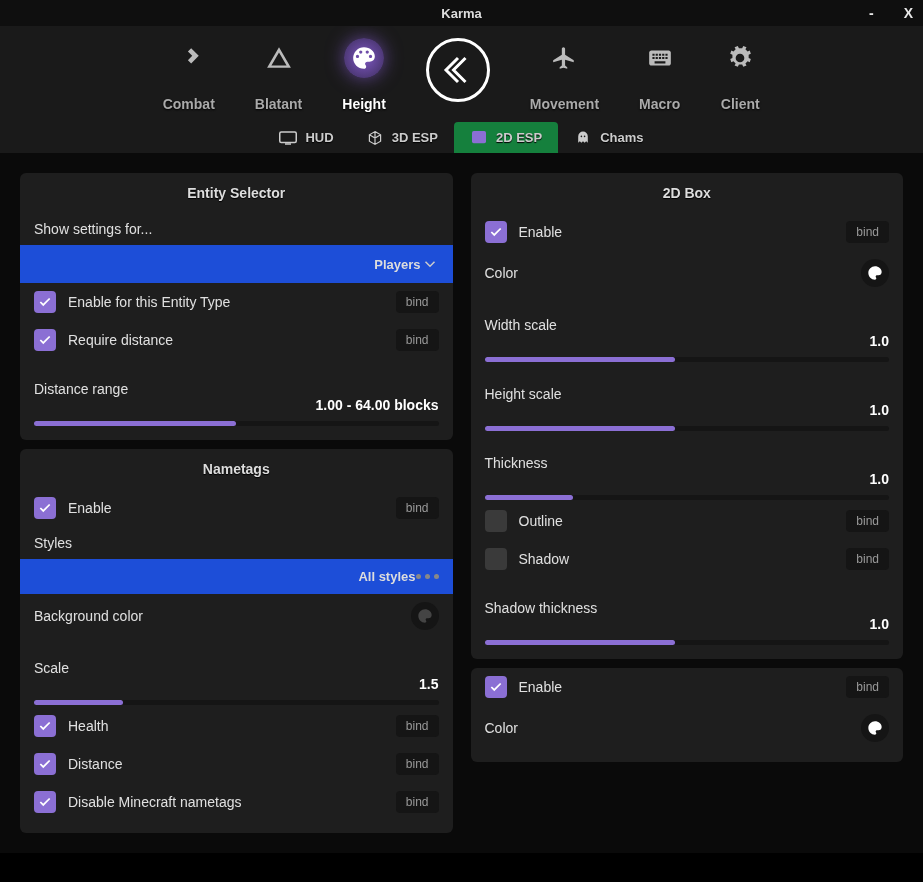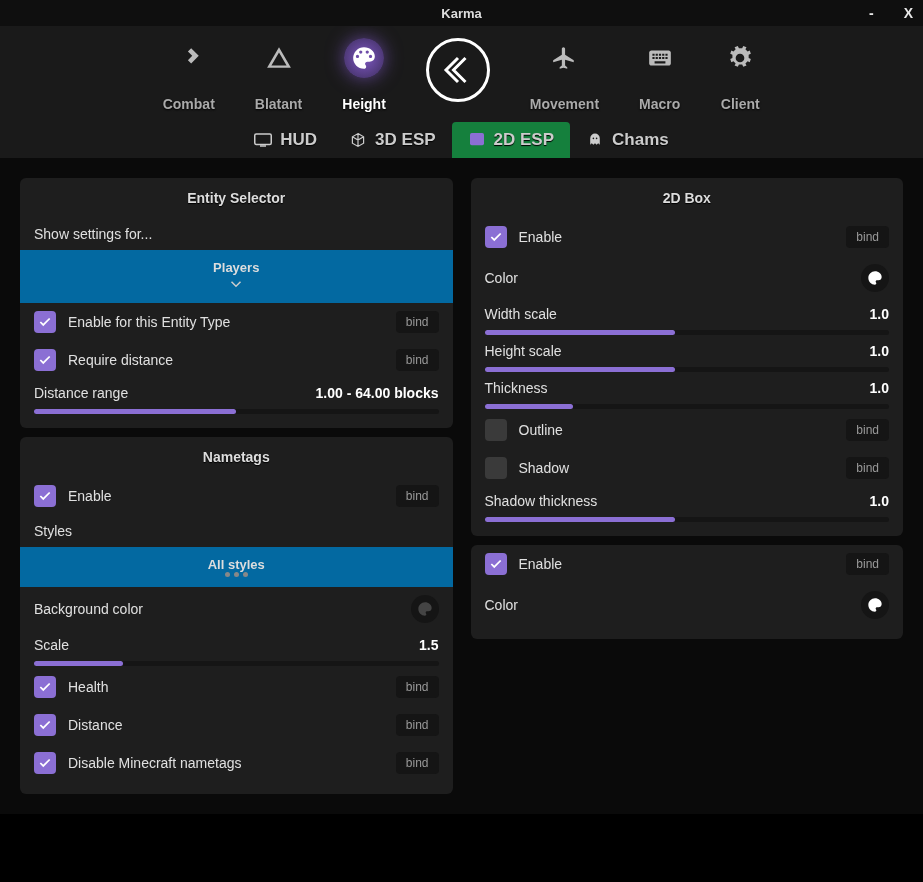--- a/index.html
+++ b/index.html
@@ -13,40 +13,40 @@
 .nav-tab { display:flex; flex-direction:column; align-items:center; gap:18px; cursor:pointer; }
 .nav-tab-icon { width:40px; height:40px; display:flex; align-items:center; justify-content:center; border-radius:50%; }
 .nav-tab.active .nav-tab-icon { background:radial-gradient(circle,#7e57c2 0%,#3a2c58 100%); box-shadow:0 0 18px rgba(126,87,194,.7); }
 .nav-tab-icon svg { width:26px; height:26px; fill:#bbb; }
 .nav-tab.active .nav-tab-icon svg { fill:#fff; }
 .nav-tab-label { font-size:14px; font-weight:700; color:#aaa; text-shadow:0 1px 2px #000; }
 .nav-tab.active .nav-tab-label { color:#fff; }
 .logo { width:64px; height:64px; border:3px solid #fff; border-radius:50%; display:flex; align-items:center; justify-content:center; }
 .logo svg { width:36px; height:36px; }
 .sub-tabs { display:flex; justify-content:center; gap:0; background:#1a1a1a; }
-.sub-tab { display:flex; align-items:center; gap:8px; padding:8px 16px; cursor:pointer; font-size:17px; font-weight:600; color:#ccc; text-shadow:0 1px 1px #000; }
+.sub-tab { display:flex; align-items:center; gap:8px; padding:8px 16px; cursor:pointer; font-size:13px; font-weight:600; color:#ccc; text-shadow:0 1px 1px #000; }
 .sub-tab.active { background:#15803d; border-radius:4px 4px 0 0;justify-content:center; }
 .sub-tab .st-icon { width:18px; height:14px; display:inline-flex; align-items:center; justify-content:center; }
 .content { display:flex; gap:18px; padding:20px; background:#0a0a0a; }
 .col { flex:1; display:flex; flex-direction:column; gap:9px; }
 .panel { background:#1e1e1e; border-radius:6px; padding:0 0 12px; }
 .panel-title { text-align:center; font-size:14px; font-weight:700; color:#ddd; padding:12px 0; text-shadow:0 1px 1px #000; }
 .row { display:flex; align-items:center; padding:8px 14px; gap:12px; position:relative; }
 .row-label { font-size:14px; flex:1; color:#e0e0e0; }
 .check { width:22px; height:22px; border-radius:4px; background:#8b6fd4; display:flex; align-items:center; justify-content:center; flex-shrink:0; }
 .check.off { background:#3a3a3a; }
 .check svg { width:14px; height:14px; stroke:#fff; stroke-width:3; fill:none; }
 .bind { background:#151515; color:#999; font-size:12px; padding:4px 10px; border-radius:4px; cursor:pointer; }
-.value { font-size:14px; font-weight:700; color:#fff; }
+.value { font-size:14px; font-weight:700; color:#fff;margin-top:32px; }
 .slider-row { padding:6px 14px 2px; }
 .slider-head { display:flex; justify-content:space-between; align-items:center; margin-bottom:8px; }
 .slider-head .row-label { flex:1; }
 .slider { height:5px; background:#151515; border-radius:3px; position:relative; cursor:pointer; }
 .slider-fill { height:100%; background:#8b6fd4; border-radius:3px; }
-.dropdown { background:#0369a1; margin:0 0; padding:10px 14px; display:flex; align-items:center; justify-content:flex-start; cursor:pointer;flex-direction:column; }
+.dropdown { background:#1d4ed8; margin:0 0; padding:10px 14px; display:flex; align-items:center; justify-content:flex-end; cursor:pointer; }
 .dropdown-label { font-size:13px; font-weight:700; color:#ddd; }
 .chev { width:18px; height:18px; }
 .chev svg { width:18px; height:18px; stroke:#ccc; stroke-width:2; fill:none; }
 .color-btn { width:28px; height:28px; border-radius:50%; background:#151515; display:flex; align-items:center; justify-content:center; cursor:pointer; }
 .color-btn svg { width:16px; height:16px; fill:#fff; }
 .color-btn.dark svg { fill:#444; }
 .dots { display:flex; gap:4px; }
 .dots span { width:5px; height:5px; background:#888; border-radius:50%; }
 </style>
 </head>

